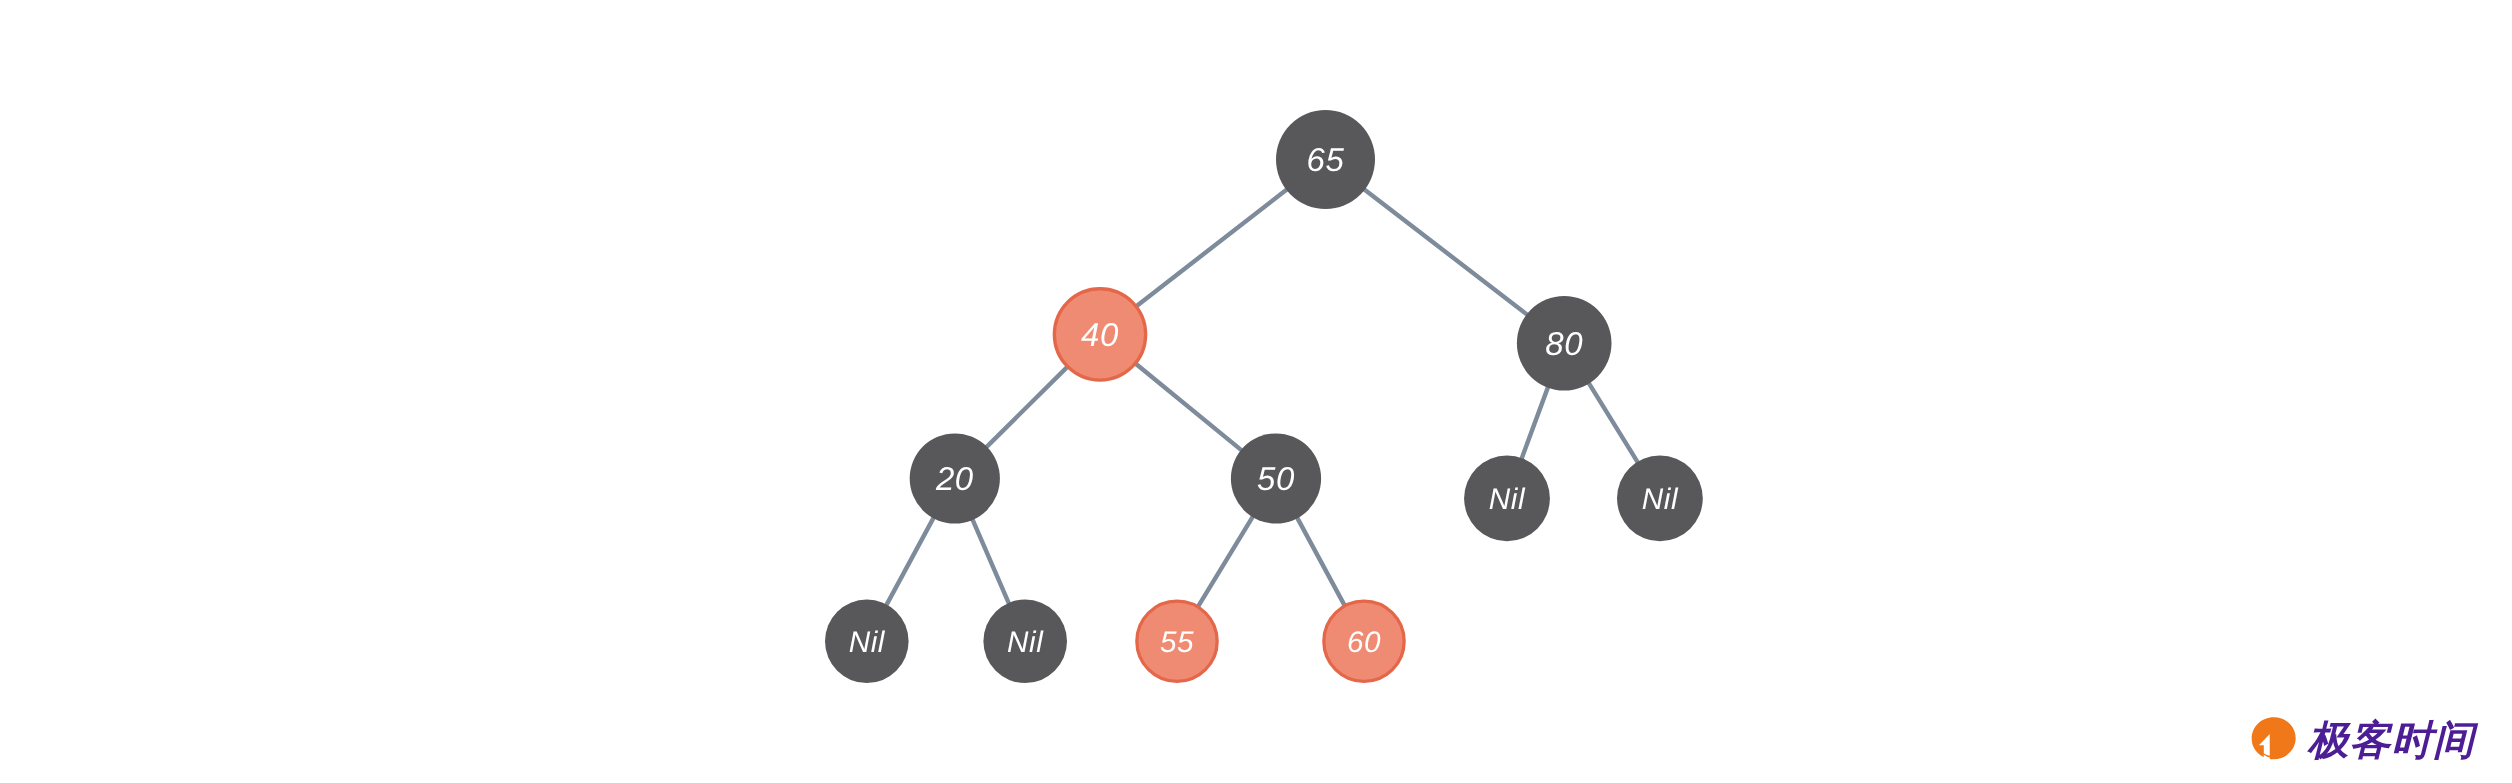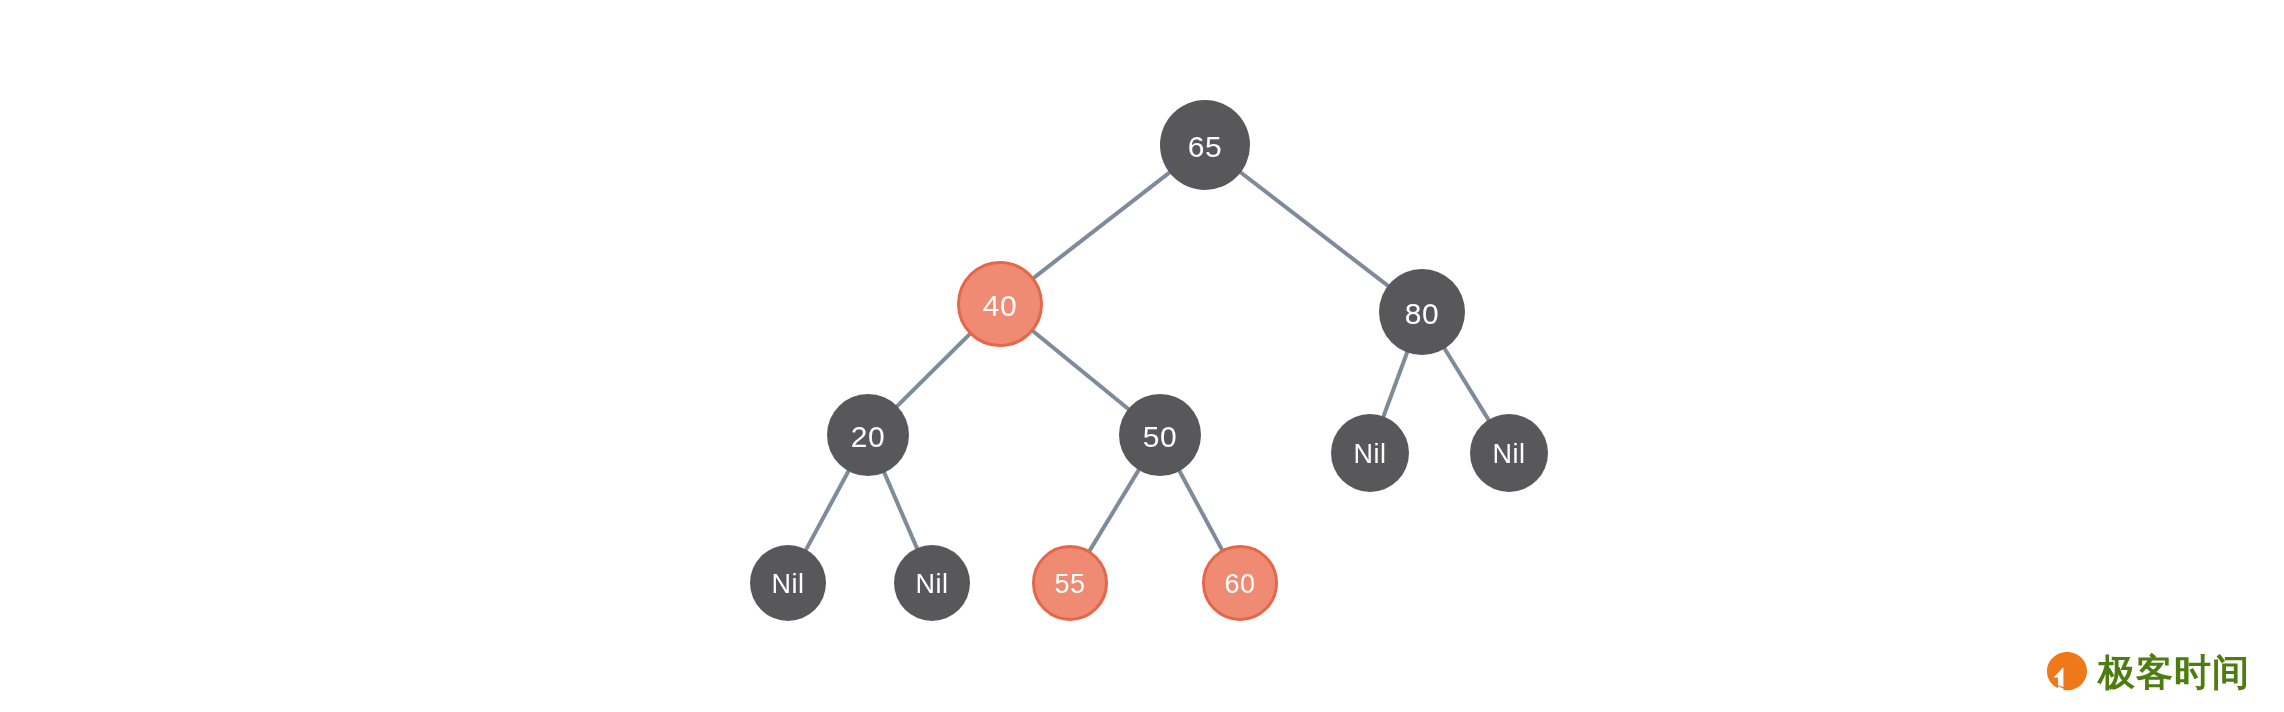--- a/index.html
+++ b/index.html
@@ -13,20 +13,21 @@
     width: 2284px;
     height: 712px;
     overflow: hidden;
     position: relative;
   }
   #diagram-root {
     position: relative;
     width: 2284px;
     height: 712px;
     background: #ffffff;
+    font-style: italic;
   }
   #tree-svg {
     position: absolute;
     left: 0;
     top: 0;
     width: 2284px;
     height: 712px;
     display: block;
   }
   .node-circle {
@@ -62,21 +63,21 @@
   #watermark .wm-logo {
     width: 44px;
     height: 44px;
     flex: 0 0 44px;
     position: relative;
   }
   #watermark .wm-text {
     font-family: "DejaVu Sans", "Liberation Sans", sans-serif;
     font-size: 37px;
     font-weight: 700;
-    color: #4d7c0f;
+    color: #4c1d95;
     line-height: 1;
     letter-spacing: 1px;
     white-space: nowrap;
   }
 </style>
 </head>
 <body>
 
 <div id="diagram-root">
 

